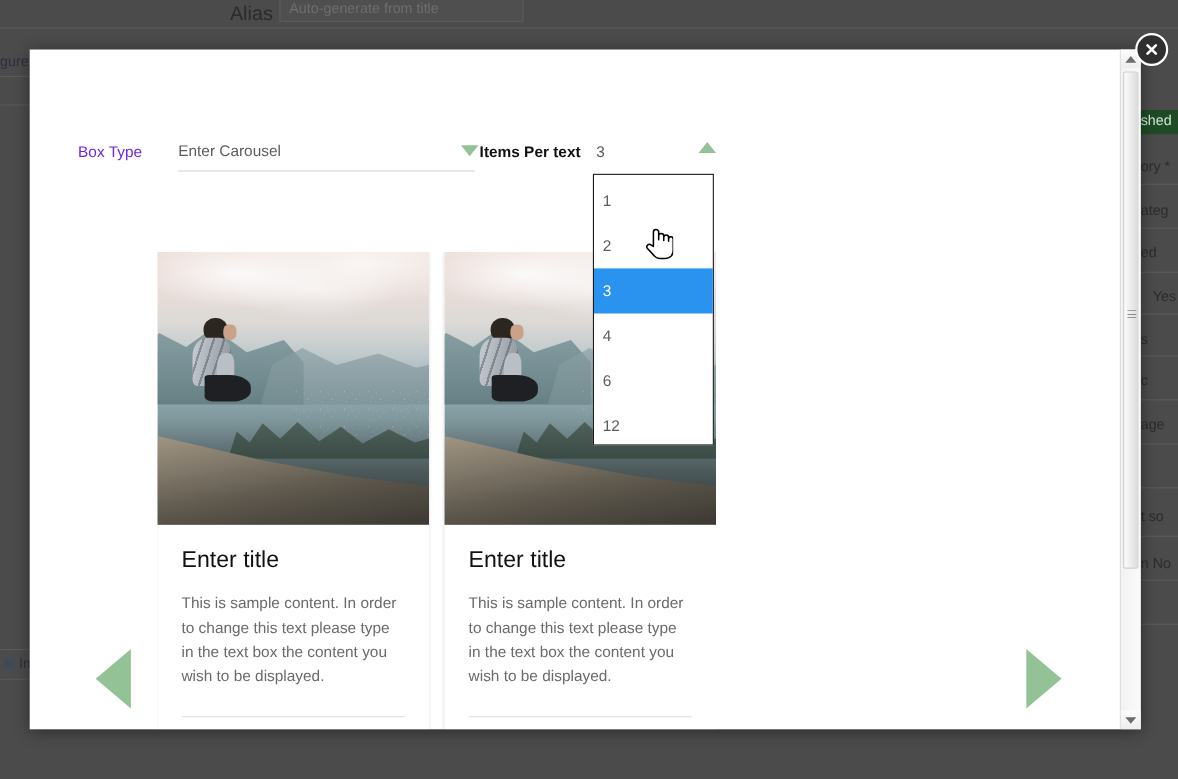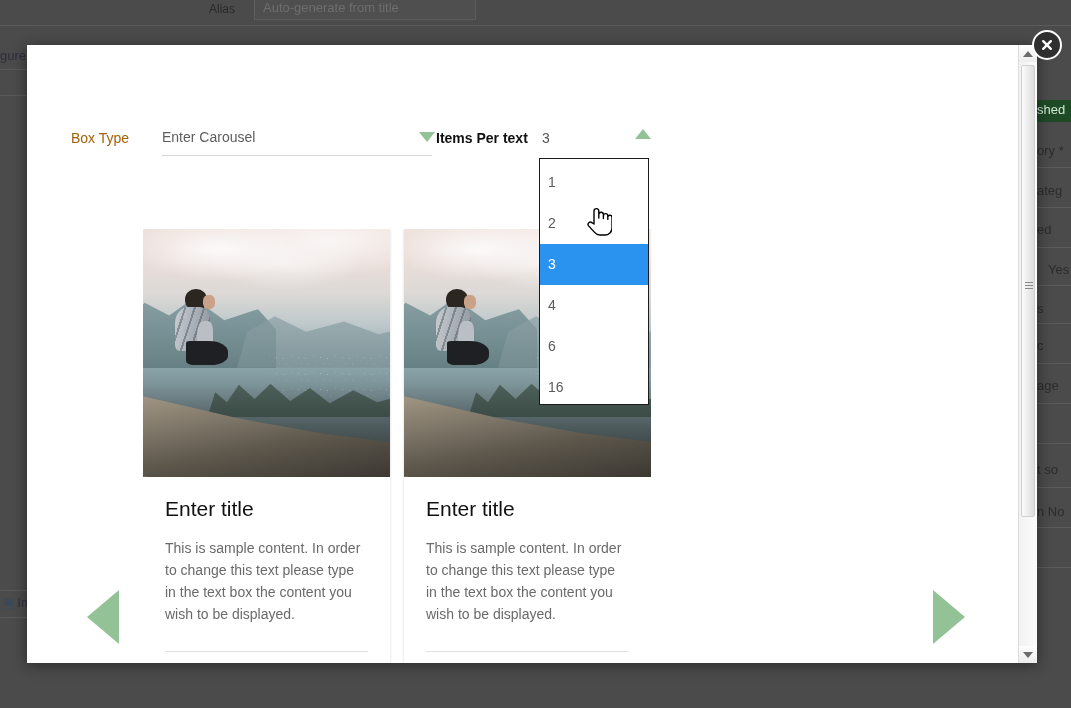--- a/index.html
+++ b/index.html
@@ -30,21 +30,21 @@
     position: absolute;
     left: 0; top: 0;
     width: 1071px; height: 26px;
     background: #4b4b4b;
     border-bottom: 1px solid #5b5b5b;
   }
 
   .bg-alias-label {
     position: absolute;
     left: 209px; top: 2px;
-    font-size: 12px;
+    font-size: 18px;
     color: #2a2a2a;
   }
 
   .bg-alias-input {
     position: absolute;
     left: 254px; top: -6px;
     width: 222px; height: 26px;
     border: 1px solid #5d5d5d;
     background: #4f4f4f;
     padding: 4px 8px;
@@ -151,21 +151,21 @@
   .cfg-row {
     position: absolute;
     left: 0; top: 0;
     width: 991px; height: 75px;
   }
 
   .lbl-boxtype {
     position: absolute;
     left: 44px; top: 85px;
     font-size: 14px;
-    color: #a16207;
+    color: #6d28d9;
     font-weight: normal;
     text-align: right;
   }
 
   .sel-boxtype {
     position: absolute;
     left: 135px; top: 82px;
     width: 270px; height: 29px;
     border-bottom: 1px solid #d8d8d8;
     font-size: 14px;
@@ -541,21 +541,21 @@
       <div class="lbl-items">Items Per text</div>
       <div class="val-items">3</div>
       <div class="tri-up-green"></div>
 
       <div class="dropdown">
         <div class="dd-option">1</div>
         <div class="dd-option">2</div>
         <div class="dd-option selected">3</div>
         <div class="dd-option">4</div>
         <div class="dd-option">6</div>
-        <div class="dd-option">16</div>
+        <div class="dd-option">12</div>
       </div>
 
       <div class="carousel">
 
         <div class="arrow-left"></div>
         <div class="arrow-right"></div>
 
         <div class="cards-viewport">
           <div class="cards-track">
 

